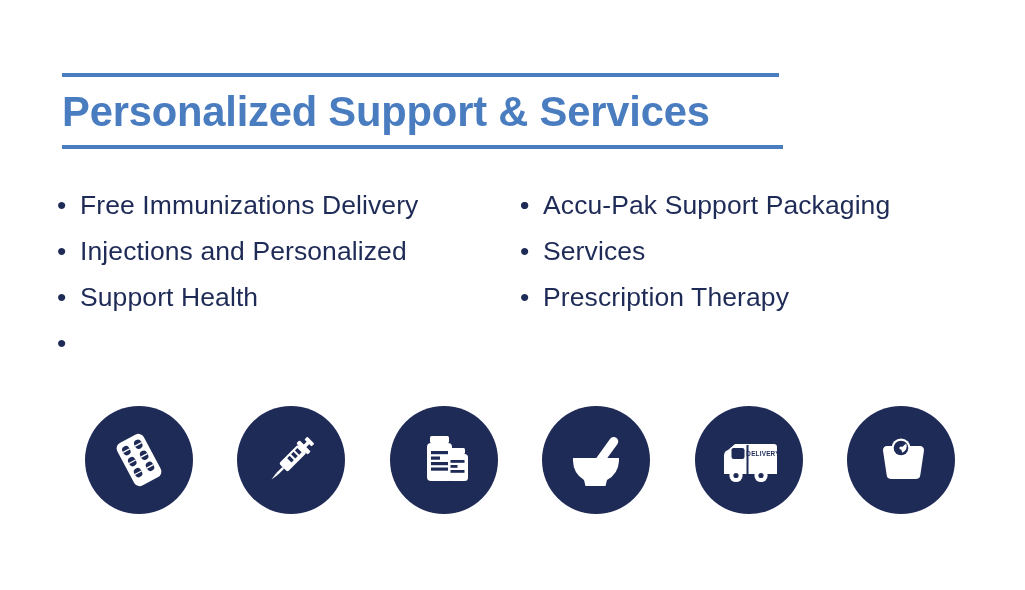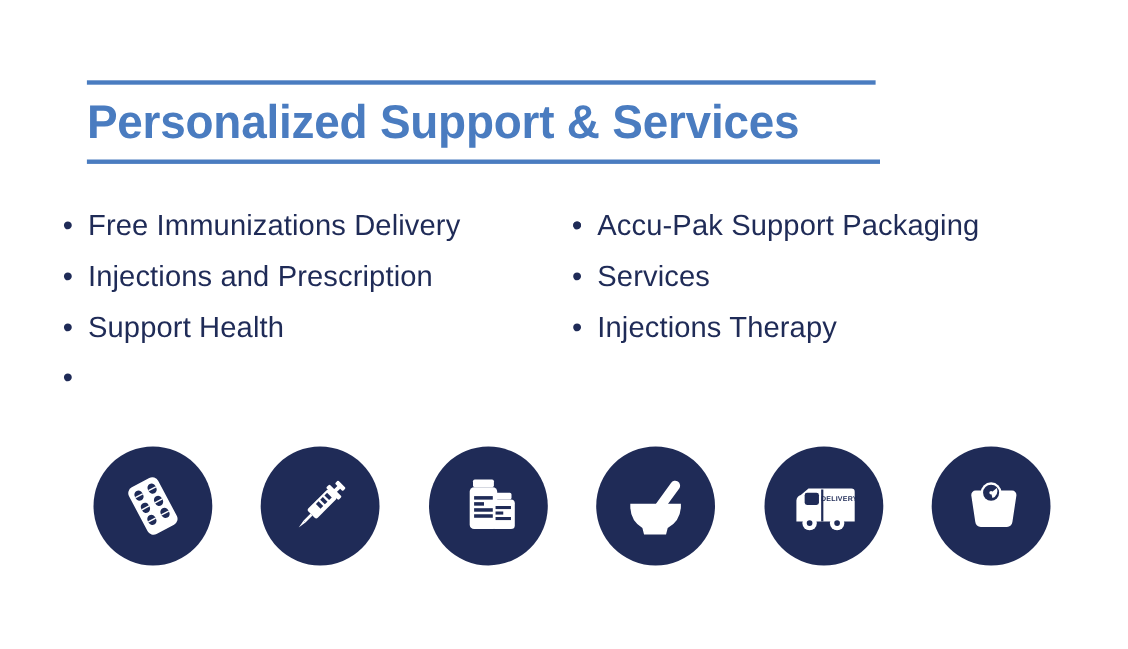--- a/index.html
+++ b/index.html
@@ -21,21 +21,20 @@
     inset: 0;
     background: #ffffff;
   }
 
   
   .heading-block {
     position: absolute;
     left: 62px;
     top: 73px;
     width: 721px;
-    margin-left: 17px;
   }
   .rule {
     height: 4px;
     background: #4a7cc0;
     width: 100%;
   }
   .rule-top { width: 717px; }
   .rule-bottom { width: 721px; margin-top: 0; }
 
   .page-title {
@@ -129,21 +128,21 @@
   <div class="lists">
 
     <div class="list-col col-left">
       <ul class="svc-list">
         <li class="svc-item">
           <span class="bullet">•</span>
           <span>Free Immunizations Delivery</span>
         </li>
         <li class="svc-item">
           <span class="bullet">•</span>
-          <span>Injections and Prescription</span>
+          <span>Injections and Personalized</span>
         </li>
         <li class="svc-item">
           <span class="bullet">•</span>
           <span>Support Health</span>
         </li>
         <li class="svc-item">
           <span class="bullet">•</span>
         </li>
       </ul>
     </div>
@@ -156,21 +155,21 @@
         <li class="svc-item">
           <span class="bullet">•</span>
           <span>Accu-Pak Support Packaging</span>
         </li>
         <li class="svc-item">
           <span class="bullet">•</span>
           <span>Services</span>
         </li>
         <li class="svc-item">
           <span class="bullet">•</span>
-          <span>Injections Therapy</span>
+          <span>Prescription Therapy</span>
         </li>
       </ul>
     </div>
 
   </div>
 
   <div class="icon-row">
 
     <div class="icon-circle">
       <span>

